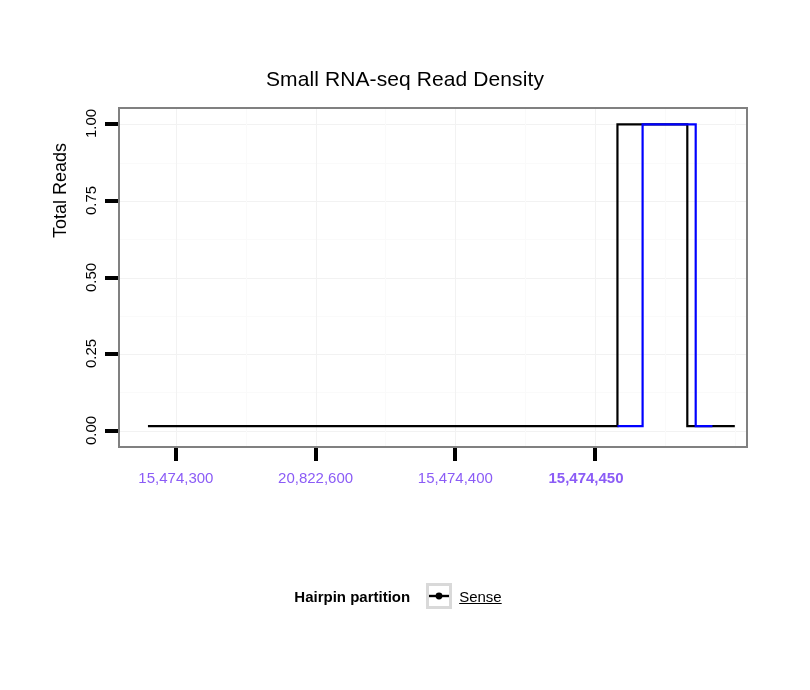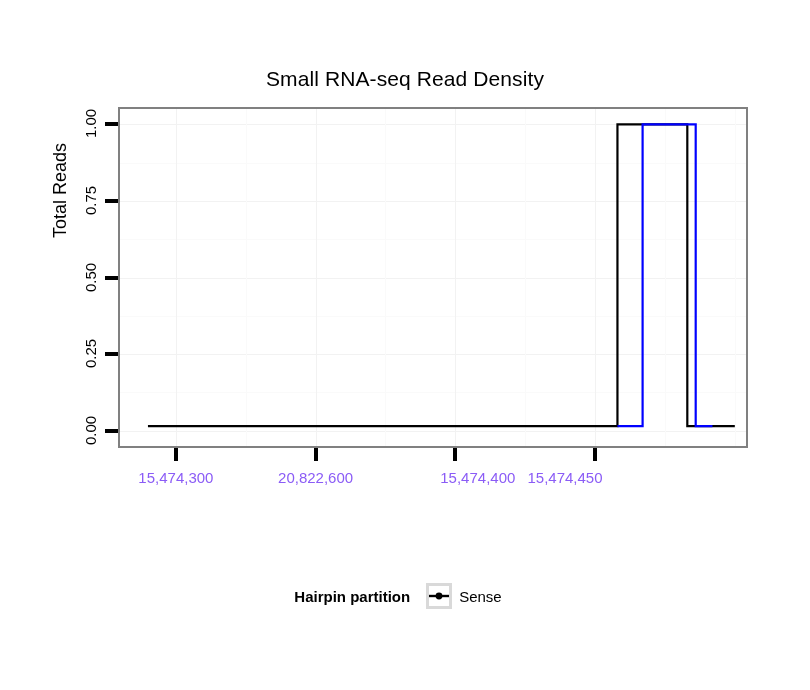--- a/index.html
+++ b/index.html
@@ -157,20 +157,21 @@
     background: #ffffff;
     border: 3px solid #d9d9d9;
     box-sizing: border-box;
     position: relative;
     margin-right: 7px;
   }
   .legend-key svg { display: block; }
   .legend-label {
     font-size: 15px;
     color: #000000;
+    text-decoration: underline;
   }
 </style>
 </head>
 <body>
 
 <div id="chart-root">
 
   <div class="chart-title">Small RNA-seq Read Density</div>
 
   <div class="panel">
@@ -213,23 +214,23 @@
       <div class="y-tick-label" style="left: 70px; top: 191.909px; width: 40px; text-align: center; transform: rotate(-90deg); transform-origin: 50% 50%;">0.75</div>
       <div class="y-tick-mark" style="left: 105px; top: 122.318px;"></div>
       <div class="y-tick-label" style="left: 70px; top: 115.318px; width: 40px; text-align: center; transform: rotate(-90deg); transform-origin: 50% 50%;">1.00</div>
     </div>
   <div id="x-axis">
       <div class="x-tick-mark" style="left: 173.893px; top: 448px;"></div>
       <div class="x-tick-label" style="left: 115.893px; top: 469px; width: 120px;">15,474,300</div>
       <div class="x-tick-mark" style="left: 313.625px; top: 448px;"></div>
       <div class="x-tick-label" style="left: 255.625px; top: 469px; width: 120px;">20,822,600</div>
       <div class="x-tick-mark" style="left: 453.357px; top: 448px;"></div>
-      <div class="x-tick-label" style="left: 395.357px; top: 469px; width: 120px; text-align: right;">15,474,400</div>
+      <div class="x-tick-label" style="left: 395.357px; top: 469px; width: 120px;">15,474,400</div>
       <div class="x-tick-mark" style="left: 593.089px; top: 448px;"></div>
-      <div class="x-tick-label" style="left: 505px; top: 469px; width: 120px;">15,474,450</div>
+      <div class="x-tick-label" style="left: 526px; top: 469px; width: 120px; font-weight: bold;">15,474,450</div>
     </div>
 
   <div class="axis-title-y">Total Reads</div>
 
   <div class="legend">
     <div class="legend-title">Hairpin partition</div>
     <div id="legend-items" style="display:flex;align-items:center;">
         <div class="legend-item">
           <div class="legend-key">
             <svg width="20" height="20" viewBox="0 0 20 20">

